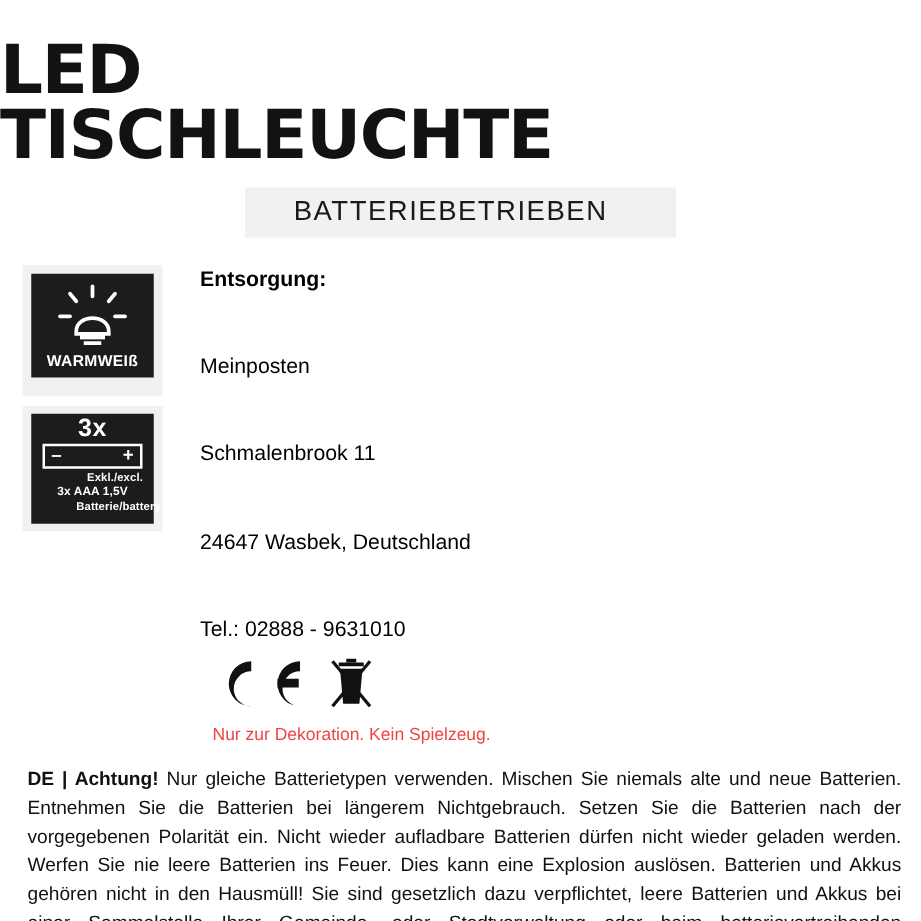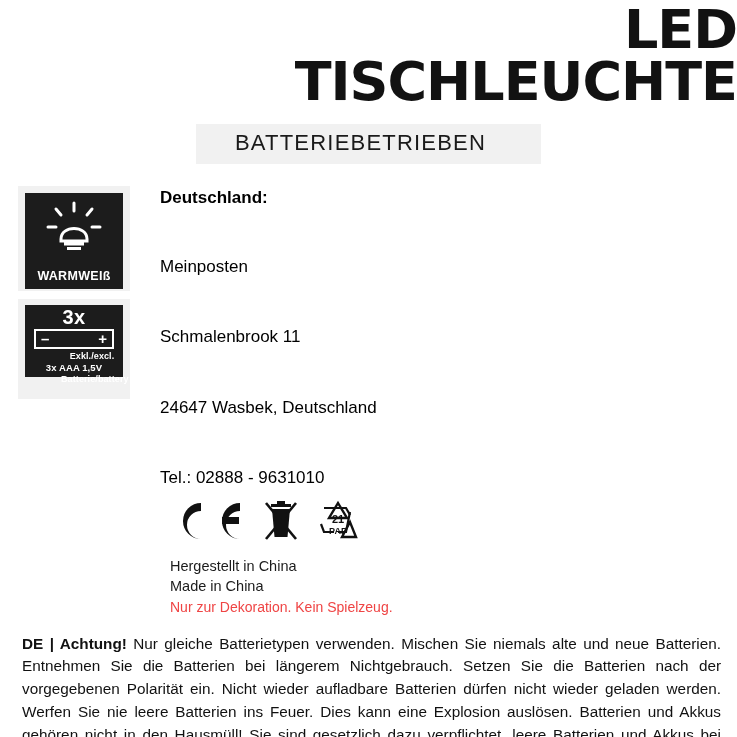--- a/index.html
+++ b/index.html
@@ -9,22 +9,22 @@
     height: 737px;
     background: #ffffff;
     font-family: "Liberation Sans", sans-serif;
     color: #000000;
     overflow: hidden;
     position: relative;
   }
 
   
   .title-block {
-    text-align: right;
-    padding-top: 4px;
+    text-align: left;
+    padding-top: 30px;
   }
   .title-line {
     font-family: "DejaVu Sans", sans-serif;
     font-weight: bold;
     font-size: 54px;
     line-height: 0.96;
     letter-spacing: -1px;
     color: #121212;
   }
   .title-line.second { font-size: 54px; }
@@ -56,21 +56,21 @@
   .icon-col { width: 130px; flex: 0 0 130px; }
 
   .badge-warmweiss {
     width: 112px;
     height: 105px;
     background: #f1f1f1;
     padding: 7px;
   }
   .badge-warmweiss-inner {
     width: 98px;
-    height: 96px;
+    height: 83px;
     background: #1c1c1c;
     color: #ffffff;
     position: relative;
   }
   .lamp-svg { position: absolute; top: 8px; left: 50%; transform: translateX(-50%); }
   .warmweiss-label {
     position: absolute;
     bottom: 6px;
     left: 0;
     width: 100%;
@@ -82,21 +82,21 @@
 
   .badge-battery {
     margin-top: 8px;
     width: 112px;
     height: 100px;
     background: #f1f1f1;
     padding: 6px 7px;
   }
   .badge-battery-inner {
     width: 98px;
-    height: 72px;
+    height: 88px;
     background: #1c1c1c;
     color: #ffffff;
     text-align: center;
     padding-top: 2px;
   }
   .batt-count {
     font-size: 20px;
     font-weight: bold;
     line-height: 1.0;
     letter-spacing: 0.5px;
@@ -229,21 +229,21 @@
           </div>
           <div class="batt-line small">Exkl./excl.</div>
           <div class="batt-line">3x AAA 1,5V</div>
           <div class="batt-line small">Batterie/battery</div>
         </div>
       </div>
 
     </div>
 
     <div class="text-col">
-      <div class="maker-title">Deutschland:</div>
+      <div class="maker-title">Entsorgung:</div>
       <div class="maker-line">Meinposten</div>
       <div class="maker-line">Schmalenbrook 11</div>
       <div class="maker-line">24647 Wasbek, Deutschland</div>
       <div class="maker-line">Tel.: 02888 - 9631010</div>
     </div>
 
   </div>
 
   <div class="symbols-row">
 
@@ -262,42 +262,23 @@
           <rect x="13" y="2" width="8" height="3"></rect>
           <path d="M8 10 L26 10 L23.5 38 L10.5 38 Z"></path>
         </g>
         <g stroke="#111111" stroke-width="2.6">
           <line x1="2" y1="40" x2="32" y2="4"></line>
           <line x1="2" y1="4" x2="32" y2="40"></line>
         </g>
       </svg>
     </span>
 
-    <span class="pap-mark">
-      <svg width="44" height="46" viewBox="0 0 44 46" xmlns="http://www.w3.org/2000/svg">
-        <g fill="none" stroke="#111111" stroke-width="2.4">
-          <path d="M22 5 L31 20 L13 20 Z"></path>
-          <path d="M34 24 L26 39 L40 39 Z" transform="rotate(0 33 31)"></path>
-        </g>
-        <g fill="none" stroke="#111111" stroke-width="2.2">
-          <path d="M8 10 L30 10 L34 17"></path>
-          <path d="M34 14 L30 34 L22 34"></path>
-          <path d="M18 34 L8 34 L5 26"></path>
-        </g>
-        <text x="22" y="25" font-family="Liberation Sans, sans-serif" font-size="11" font-weight="bold" text-anchor="middle" fill="#111111">21</text>
-        <text x="22" y="36" font-family="Liberation Sans, sans-serif" font-size="9" font-weight="bold" text-anchor="middle" fill="#111111">PAP</text>
-      </svg>
-    </span>
 
   </div>
 
-  <div class="origin">
-    <div>Hergestellt in China</div>
-    <div>Made in China</div>
-  </div>
 
   <div class="deco">Nur zur Dekoration. Kein Spielzeug.</div>
 
 </div>
 
 <div class="warning">
   <b>DE | Achtung!</b><span> Nur gleiche Batterietypen verwenden. Mischen Sie niemals alte und neue Batterien. Entnehmen Sie die Batterien bei längerem Nichtgebrauch. Setzen Sie die Batterien nach der vorgegebenen Polarität ein. Nicht wieder aufladbare Batterien dürfen nicht wieder geladen werden. Werfen Sie nie leere Batterien ins Feuer. Dies kann eine Explosion auslösen. Batterien und Akkus gehören nicht in den Hausmüll! Sie sind gesetzlich dazu verpflichtet, leere Batterien und Akkus bei einer Sammelstelle Ihrer Gemeinde- oder Stadtverwaltung oder beim batterievertreibenden Fachhandel abzugeben. Das Produkt muss per Gesetz zur Entsorgung an einer Sammelstelle für Elektroaltgeräte abgegeben werden, um eine umweltgerechte Entsorgung zu gewährleisten.</span>
   
 </div>
 

